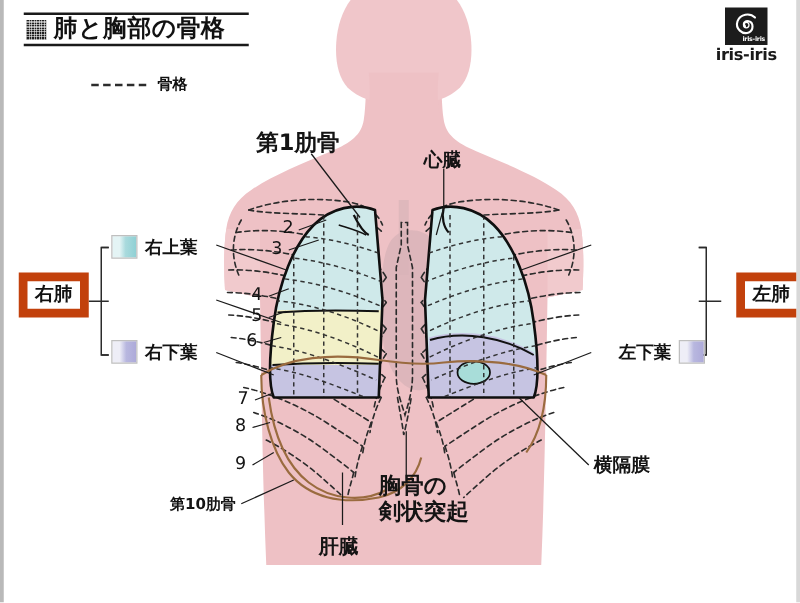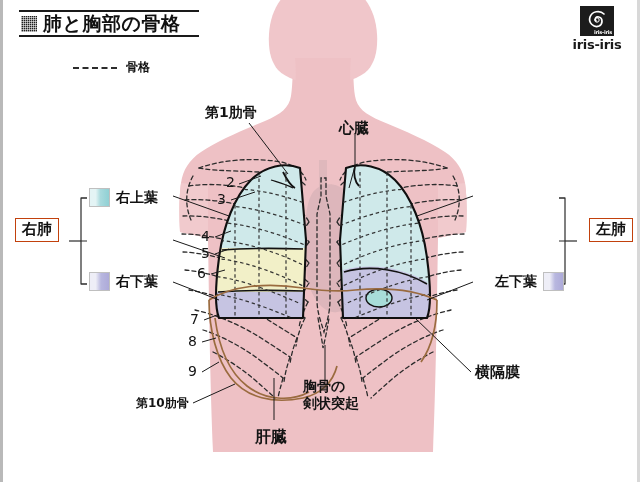--- a/index.html
+++ b/index.html
@@ -118,21 +118,21 @@
   .logo-text {
     font-size: 13px;
     font-weight: 700;
     color: #1a1a1a;
     letter-spacing: -.3px;
     margin-top: 1px;
   }
   
   .lbl {
     position: absolute;
-    font-size: 14px;
+    font-size: 18px;
     font-weight: 700;
     color: #141414;
     white-space: nowrap;
     line-height: 1.18;
   }
   .lbl.num {
     font-size: 14px;
     font-weight: 400;
     font-family: "DejaVu Sans", "Liberation Sans", sans-serif;
   }
@@ -160,21 +160,21 @@
   .sw-purple { background: linear-gradient(90deg, #eeeef7 0%, #eeeef7 30%, #b8b7df 58%, #adaad9 100%); }
   .keylbl {
     font-size: 14px;
     font-weight: 700;
     color: #121212;
     white-space: nowrap;
   }
   
   .gbox {
     position: absolute;
-    border: 1px solid #c2410c;
+    border: 7px solid #c2410c;
     background: #fff;
     font-size: 15px;
     font-weight: 700;
     color: #111;
     padding: 2px 6px 3px 6px;
     line-height: 1.15;
     white-space: nowrap;
   }
 </style>
 </head>

